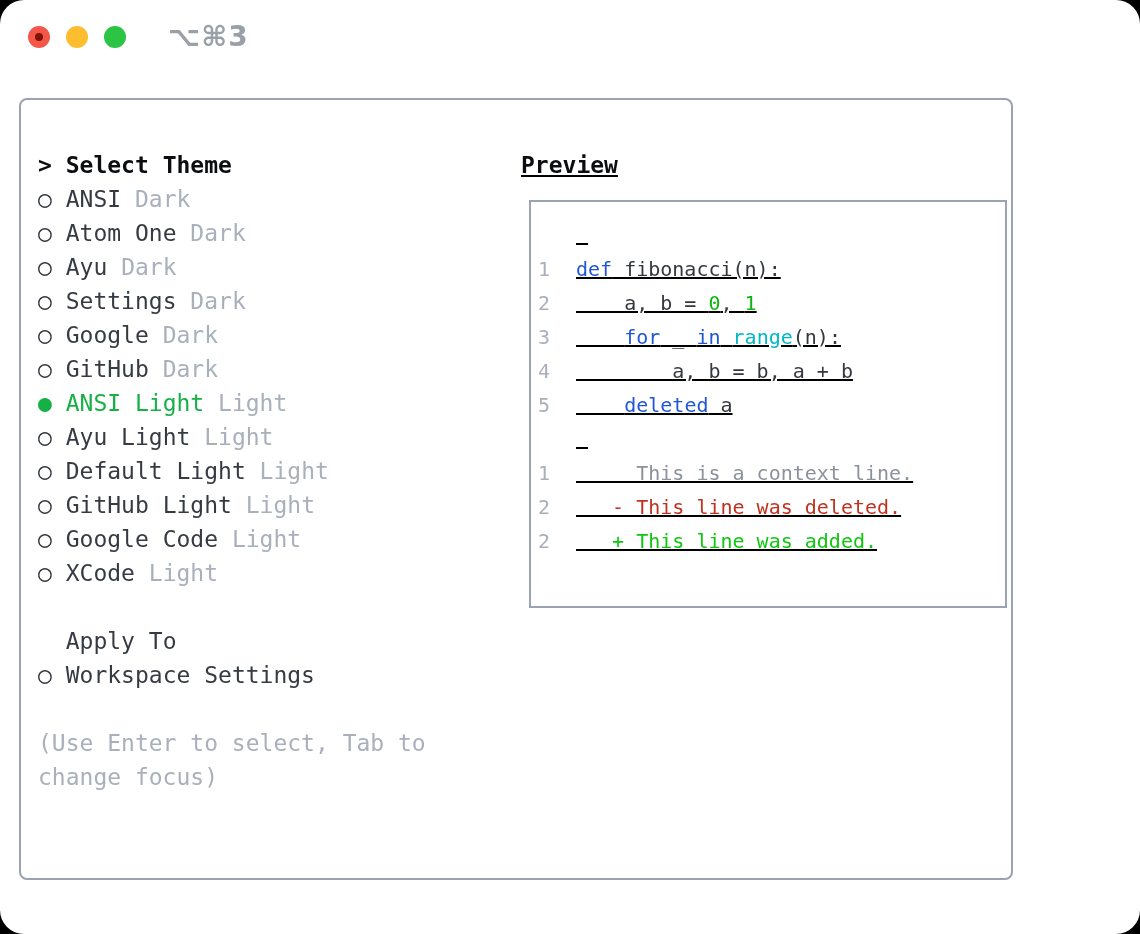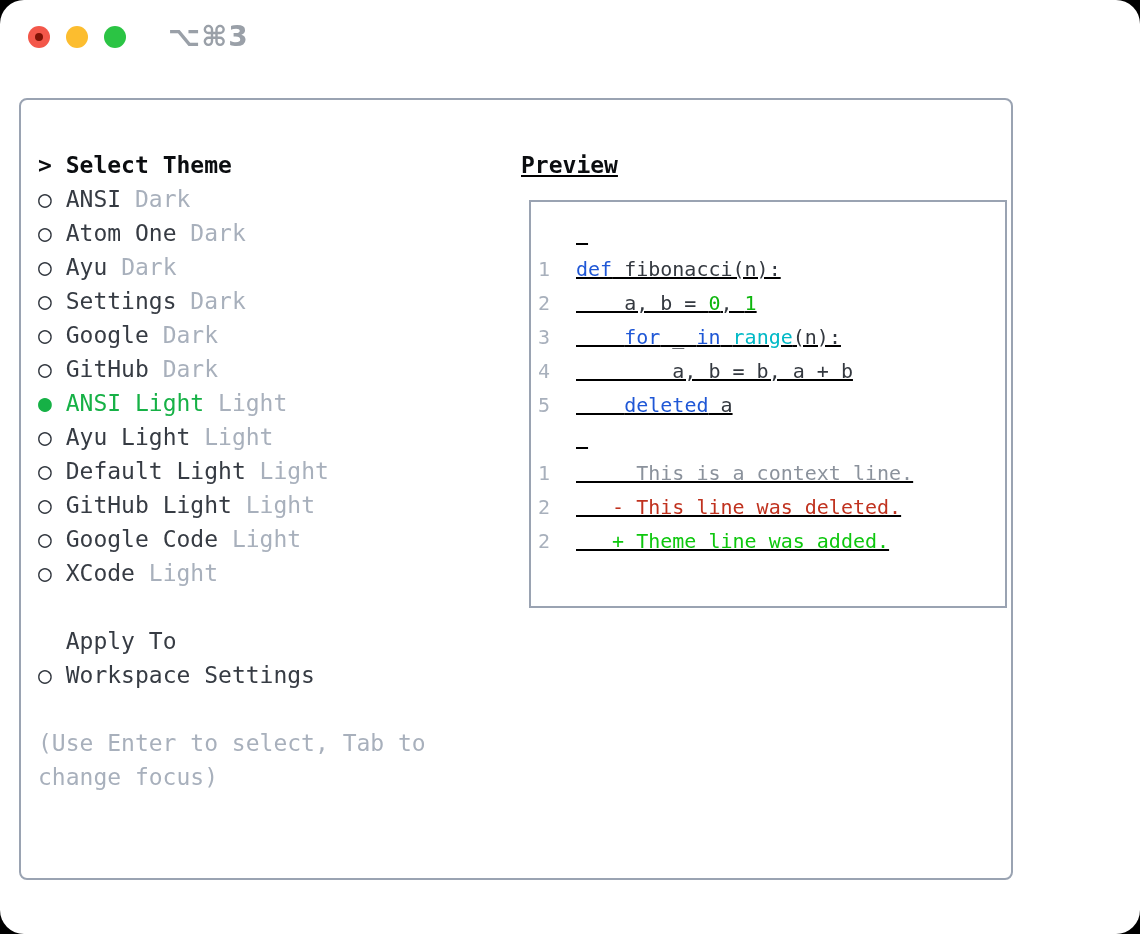--- a/index.html
+++ b/index.html
@@ -105,19 +105,19 @@
         <div id="preview-code">
             <div class="code-line"><span class="gutter"></span> </div>
             <div class="code-line"><span class="gutter">1</span><span class="tok-keyword">def</span><span class="tok-plain"> fibonacci(n):</span></div>
             <div class="code-line"><span class="gutter">2</span><span class="tok-plain">    a, b = </span><span class="tok-number">0</span><span class="tok-plain">, </span><span class="tok-number">1</span></div>
             <div class="code-line"><span class="gutter">3</span><span class="tok-plain">    </span><span class="tok-keyword">for</span><span class="tok-plain"> _ </span><span class="tok-keyword">in</span><span class="tok-plain"> </span><span class="tok-builtin">range</span><span class="tok-plain">(n):</span></div>
             <div class="code-line"><span class="gutter">4</span><span class="tok-plain">        a, b = b, a + b</span></div>
             <div class="code-line"><span class="gutter">5</span><span class="tok-plain">    </span><span class="tok-keyword">deleted</span><span class="tok-plain"> a</span></div>
             <div class="code-line"><span class="gutter"></span> </div>
             <div class="code-line"><span class="gutter">1</span><span class="tok-context">     This is a context line.</span></div>
             <div class="code-line"><span class="gutter">2</span><span class="tok-deleted">   - This line was deleted.</span></div>
-            <div class="code-line"><span class="gutter">2</span><span class="tok-added">   + Theme line was added.</span></div>
+            <div class="code-line"><span class="gutter">2</span><span class="tok-added">   + This line was added.</span></div>
           </div>
       </div>
     </div>
 
   </div>
 </div>
 
 </body></html>

